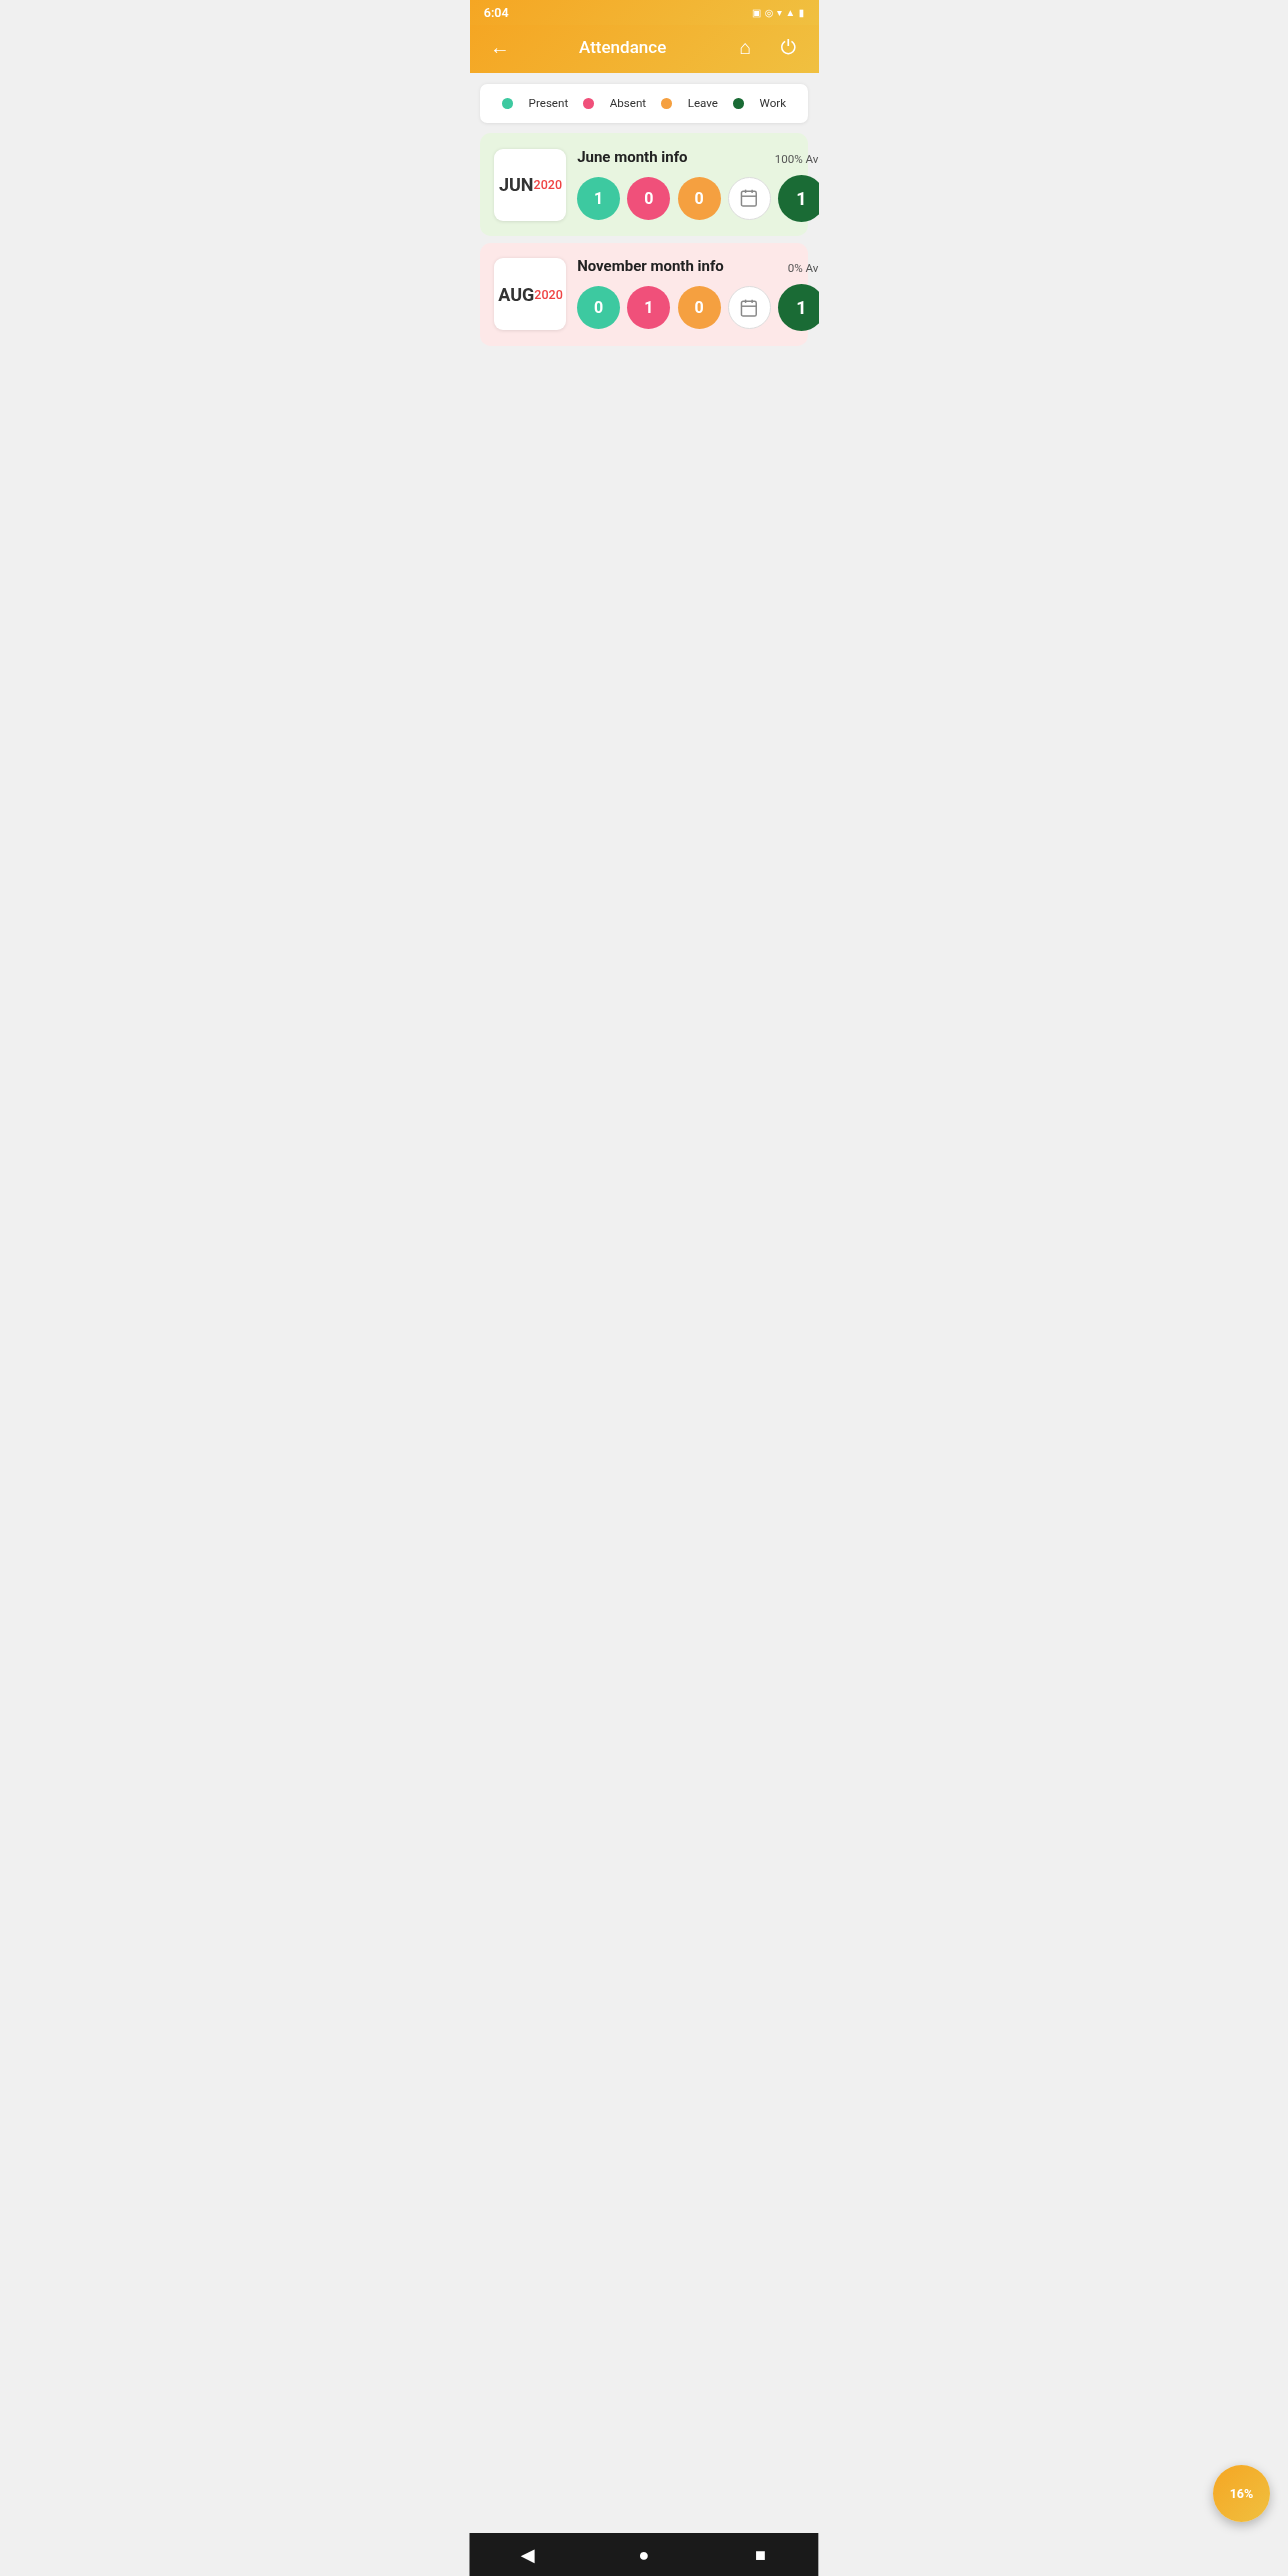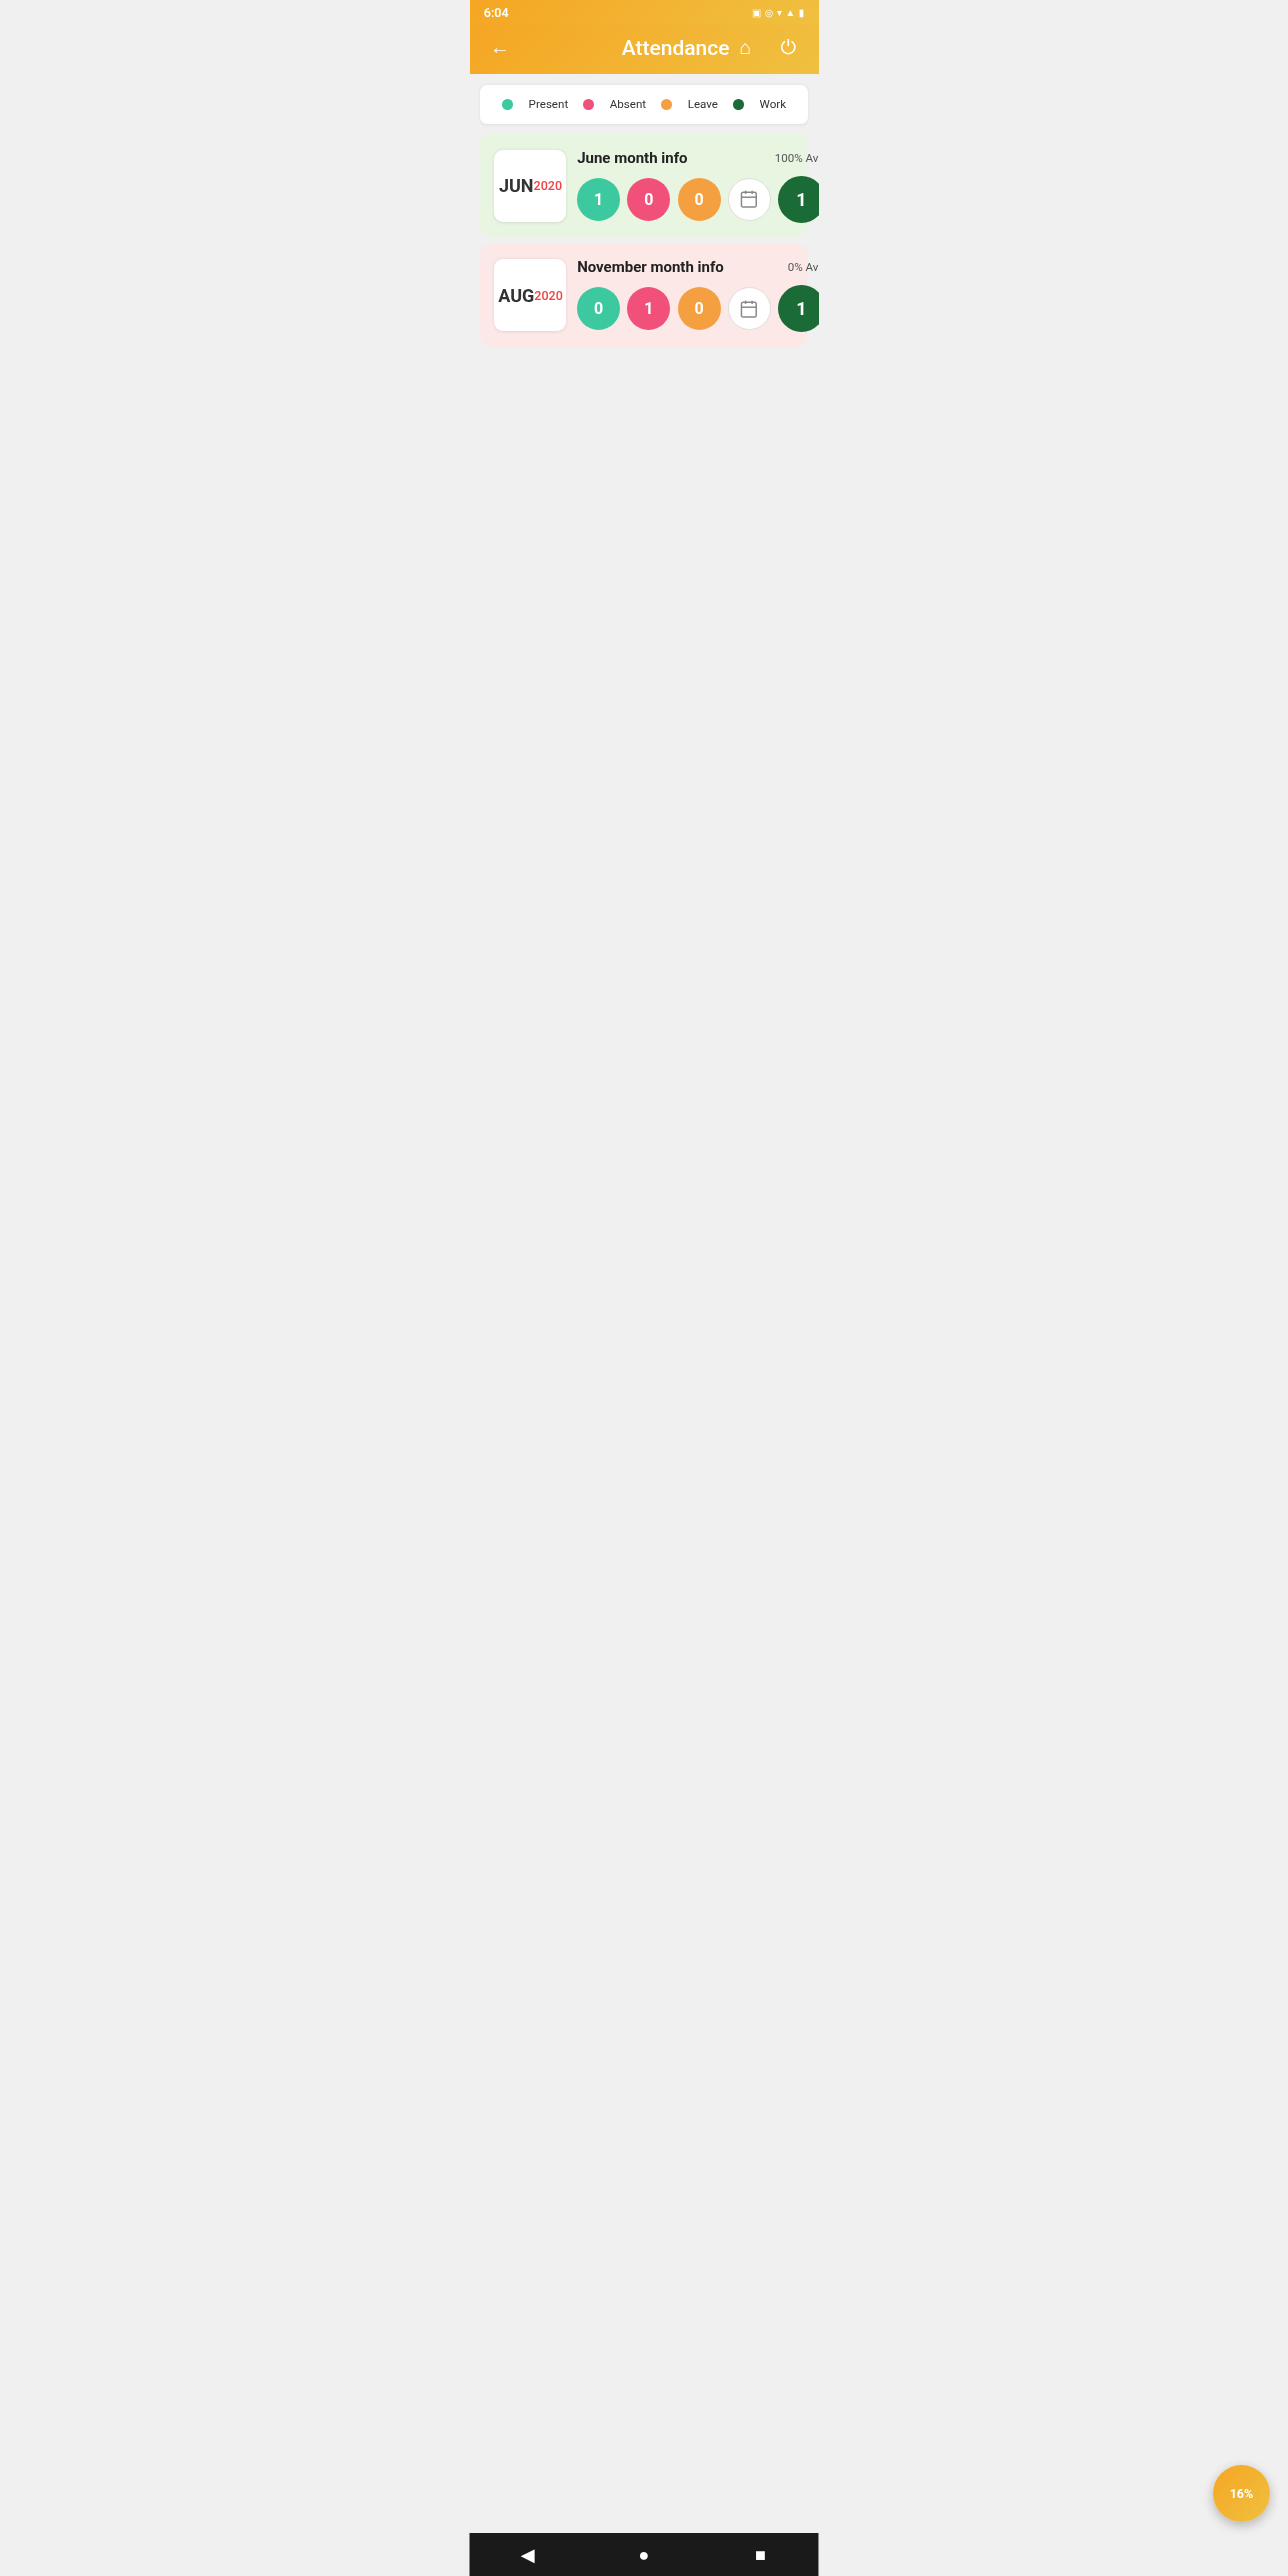--- a/index.html
+++ b/index.html
@@ -42,24 +42,24 @@
     
     .header {
       background: linear-gradient(135deg, #f5a623 0%, #f0c040 100%);
       padding: 10.7px 14.3px 14.3px;
       display: flex;
       align-items: center;
       justify-content: space-between;
     }
     .header-title {
       color: white;
-      font-size: 21px;
+      font-size: 17px;
       font-weight: 500;
       flex: 1;
-      text-align: right;
+      text-align: center;
     }
     .header-icon {
       color: white;
       font-size: 19.7px;
       cursor: pointer;
       width: 32px;
       text-align: center;
     }
 
     
@@ -126,21 +126,21 @@
       color: #ef4444;
       font-weight: 500;
     }
 
     .month-info {
       flex: 1;
     }
     .month-info-header {
       display: flex;
       justify-content: space-between;
-      align-items: center;
+      align-items: flex-end;
       margin-bottom: 9px;
     }
     .month-info-title {
       font-size: 15px;
       font-weight: 700;
       color: #222;
     }
     .month-avg {
       font-size: 11.6px;
       color: #555;

